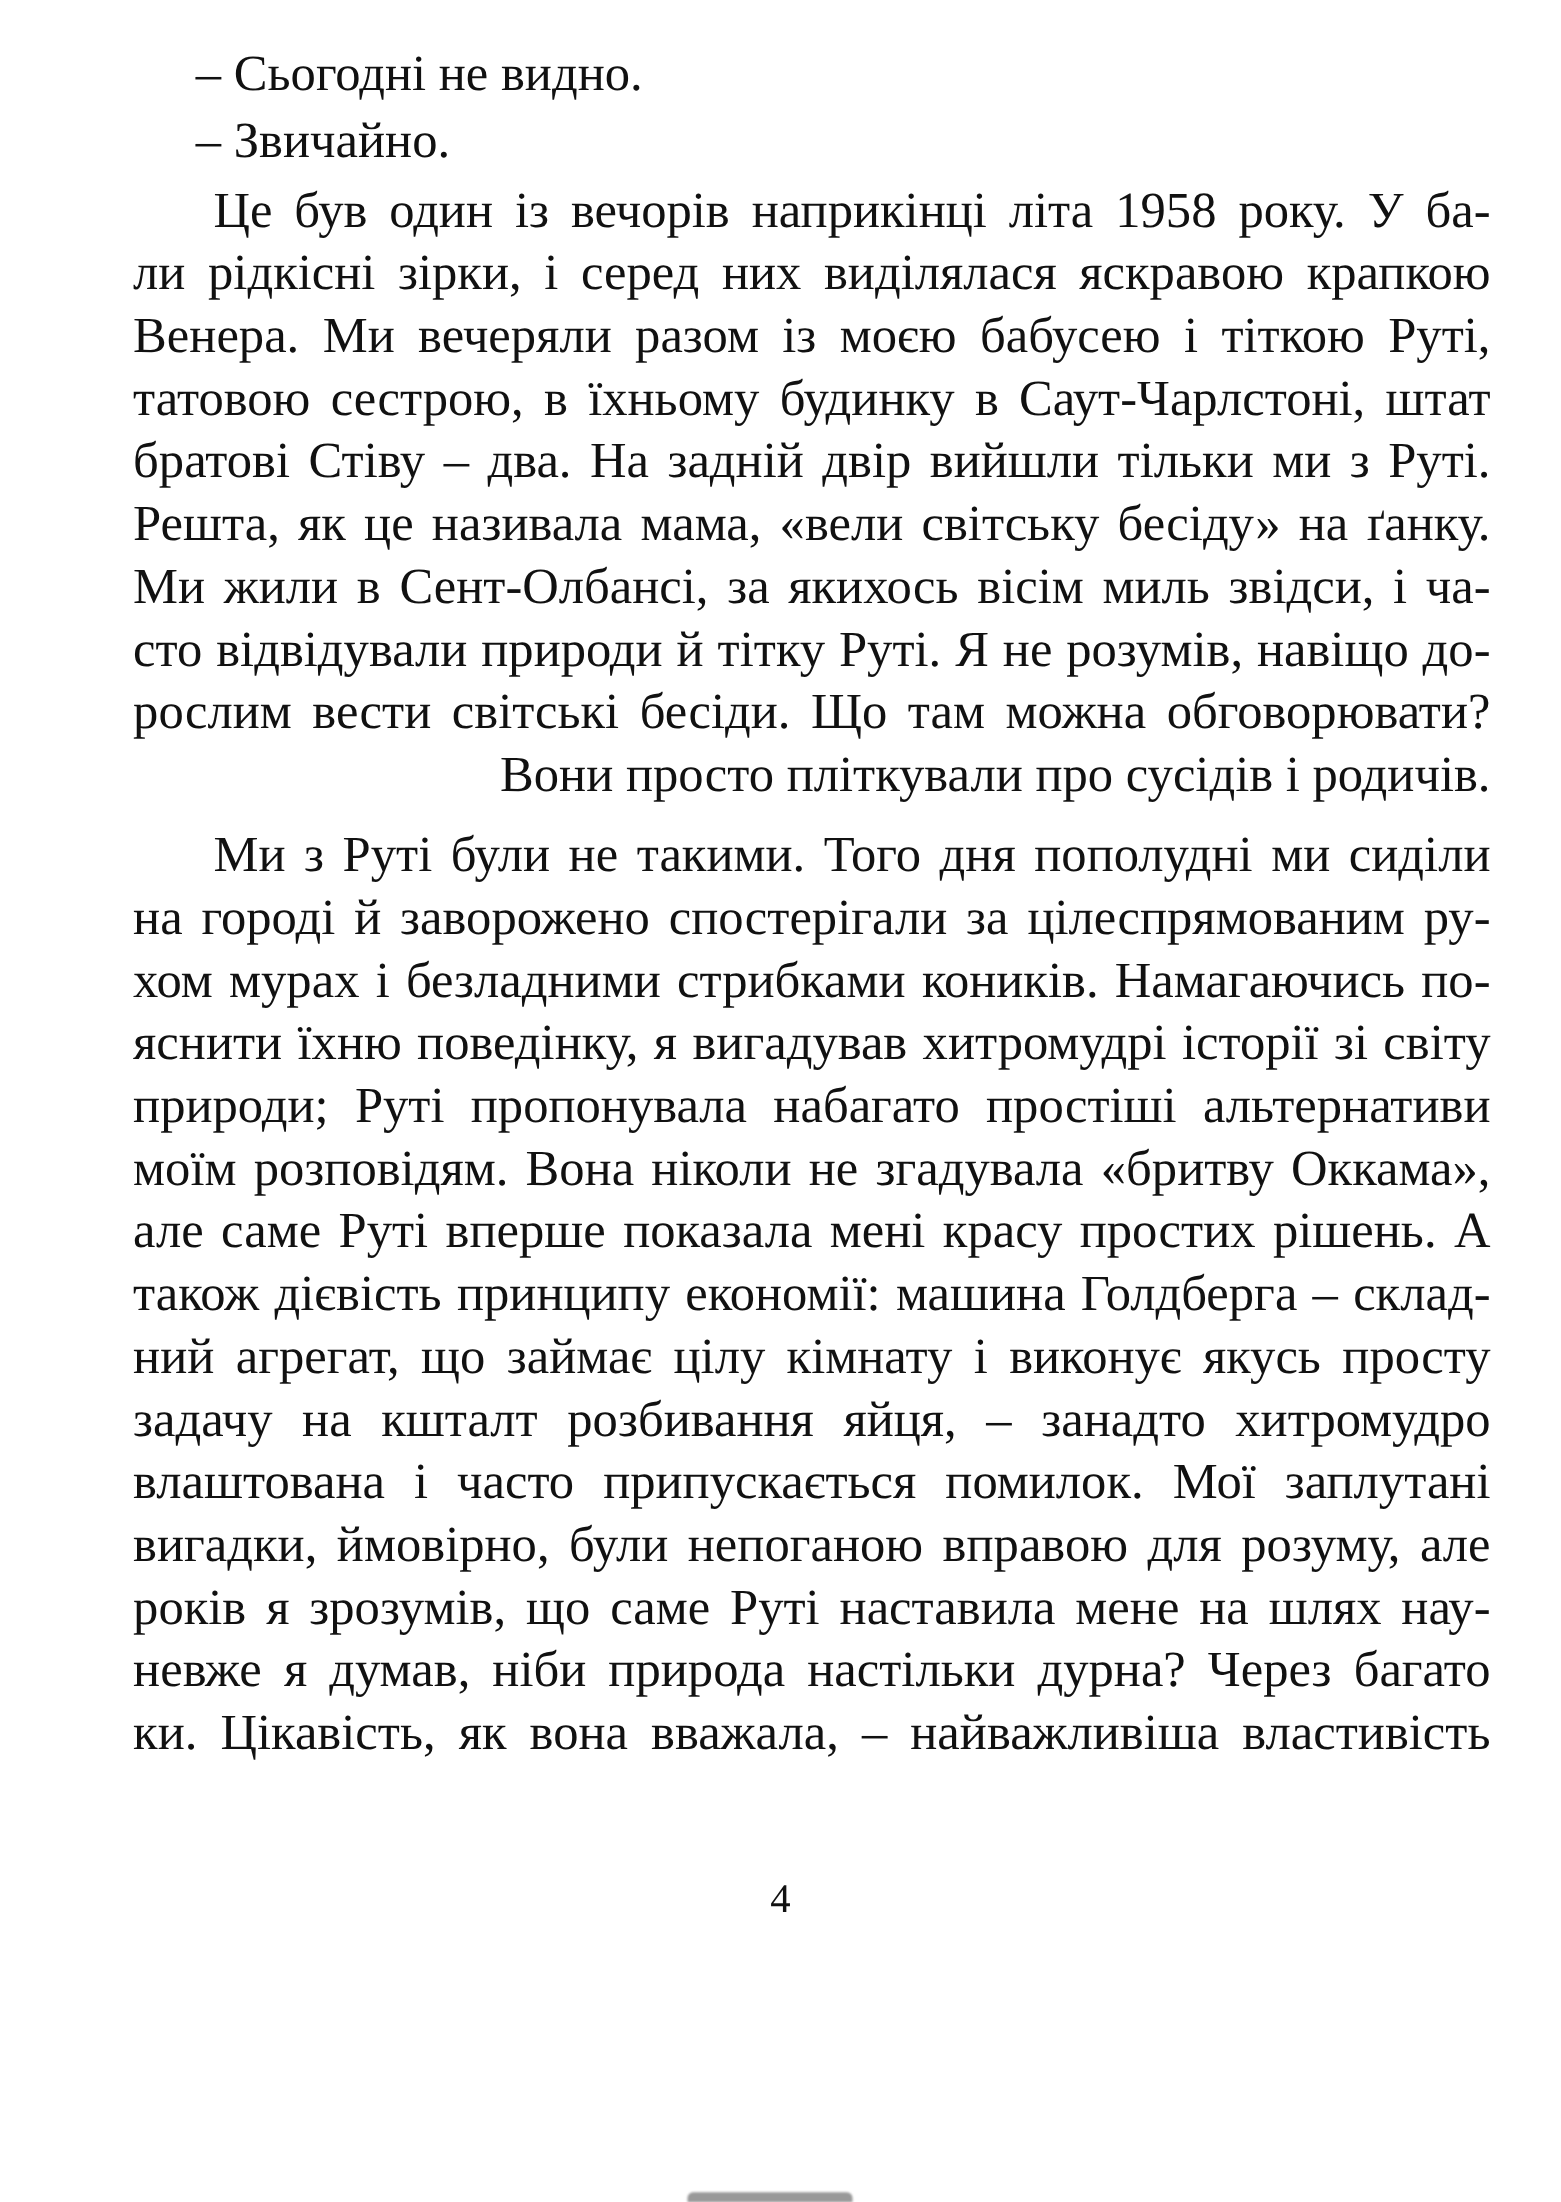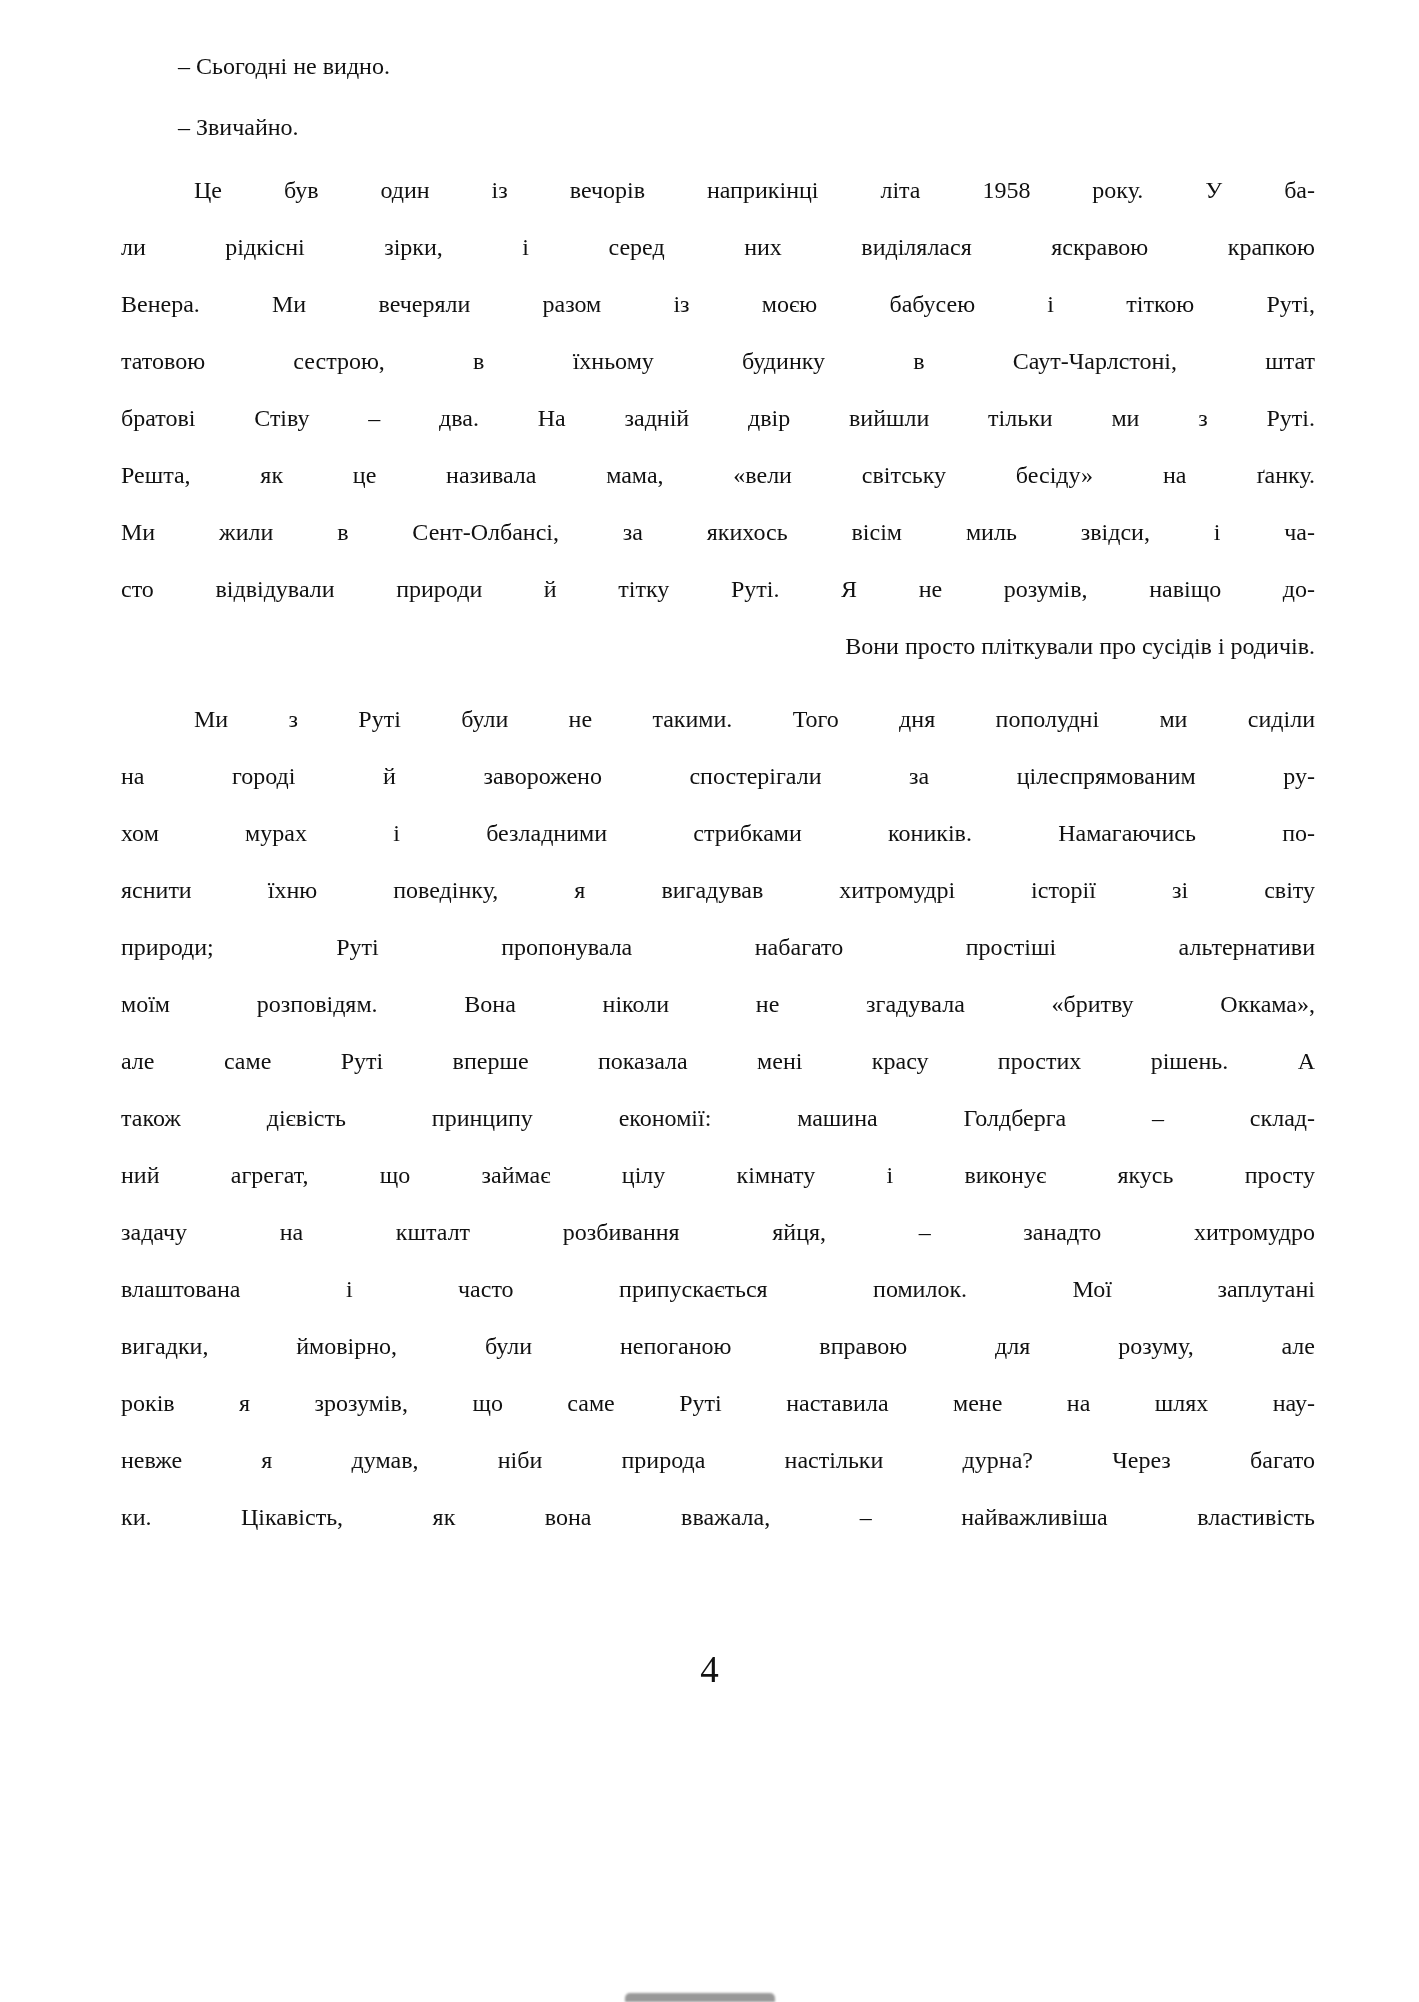--- a/index.html
+++ b/index.html
@@ -12,22 +12,22 @@
   }
   .page {
     position: relative;
     width: 1419px;
     height: 2002px;
     background: #ffffff;
     overflow: hidden;
     color: #111111;
   }
   .text-block {
-    padding: 38px 104px 0 105px;
-    font-size: 24px;
+    padding: 38px 64px 0 105px;
+    font-size: 46px;
     line-height: 57px;
   }
   .dialogue-line {
     text-indent: 73px;
     text-align: left;
     margin-bottom: 4px;
     white-space: nowrap;
   }
   .paragraphs {
     margin-top: 6px;
@@ -78,20 +78,21 @@
     <div class="paragraphs">
         <div class="paragraph">
           <div class="line first-line justified">Це був один із вечорів наприкінці літа 1958 року. У ба-</div>
           <div class="line justified">ли рідкісні зірки, і серед них виділялася яскравою крапкою</div>
           <div class="line justified">Венера. Ми вечеряли разом із моєю бабусею і тіткою Руті,</div>
           <div class="line justified">татовою сестрою, в їхньому будинку в Саут-Чарлстоні, штат</div>
           <div class="line justified">братові Стіву – два. На задній двір вийшли тільки ми з Руті.</div>
           <div class="line justified">Решта, як це називала мама, «вели світську бесіду» на ґанку.</div>
           <div class="line justified">Ми жили в Сент-Олбансі, за якихось вісім миль звідси, і ча-</div>
           <div class="line justified">сто відвідували природи й тітку Руті. Я не розумів, навіщо до-</div>
+          <div class="line justified">рослим вести світські бесіди. Що там можна обговорювати?</div>
           <div class="line">Вони просто пліткували про сусідів і родичів.</div>
         </div>
         <div class="paragraph">
           <div class="line first-line justified">Ми з Руті були не такими. Того дня пополудні ми сиділи</div>
           <div class="line justified">на городі й заворожено спостерігали за цілеспрямованим ру-</div>
           <div class="line justified">хом мурах і безладними стрибками коників. Намагаючись по-</div>
           <div class="line justified">яснити їхню поведінку, я вигадував хитромудрі історії зі світу</div>
           <div class="line justified">природи; Руті пропонувала набагато простіші альтернативи</div>
           <div class="line justified">моїм розповідям. Вона ніколи не згадувала «бритву Оккама»,</div>
           <div class="line justified">але саме Руті вперше показала мені красу простих рішень. А</div>

